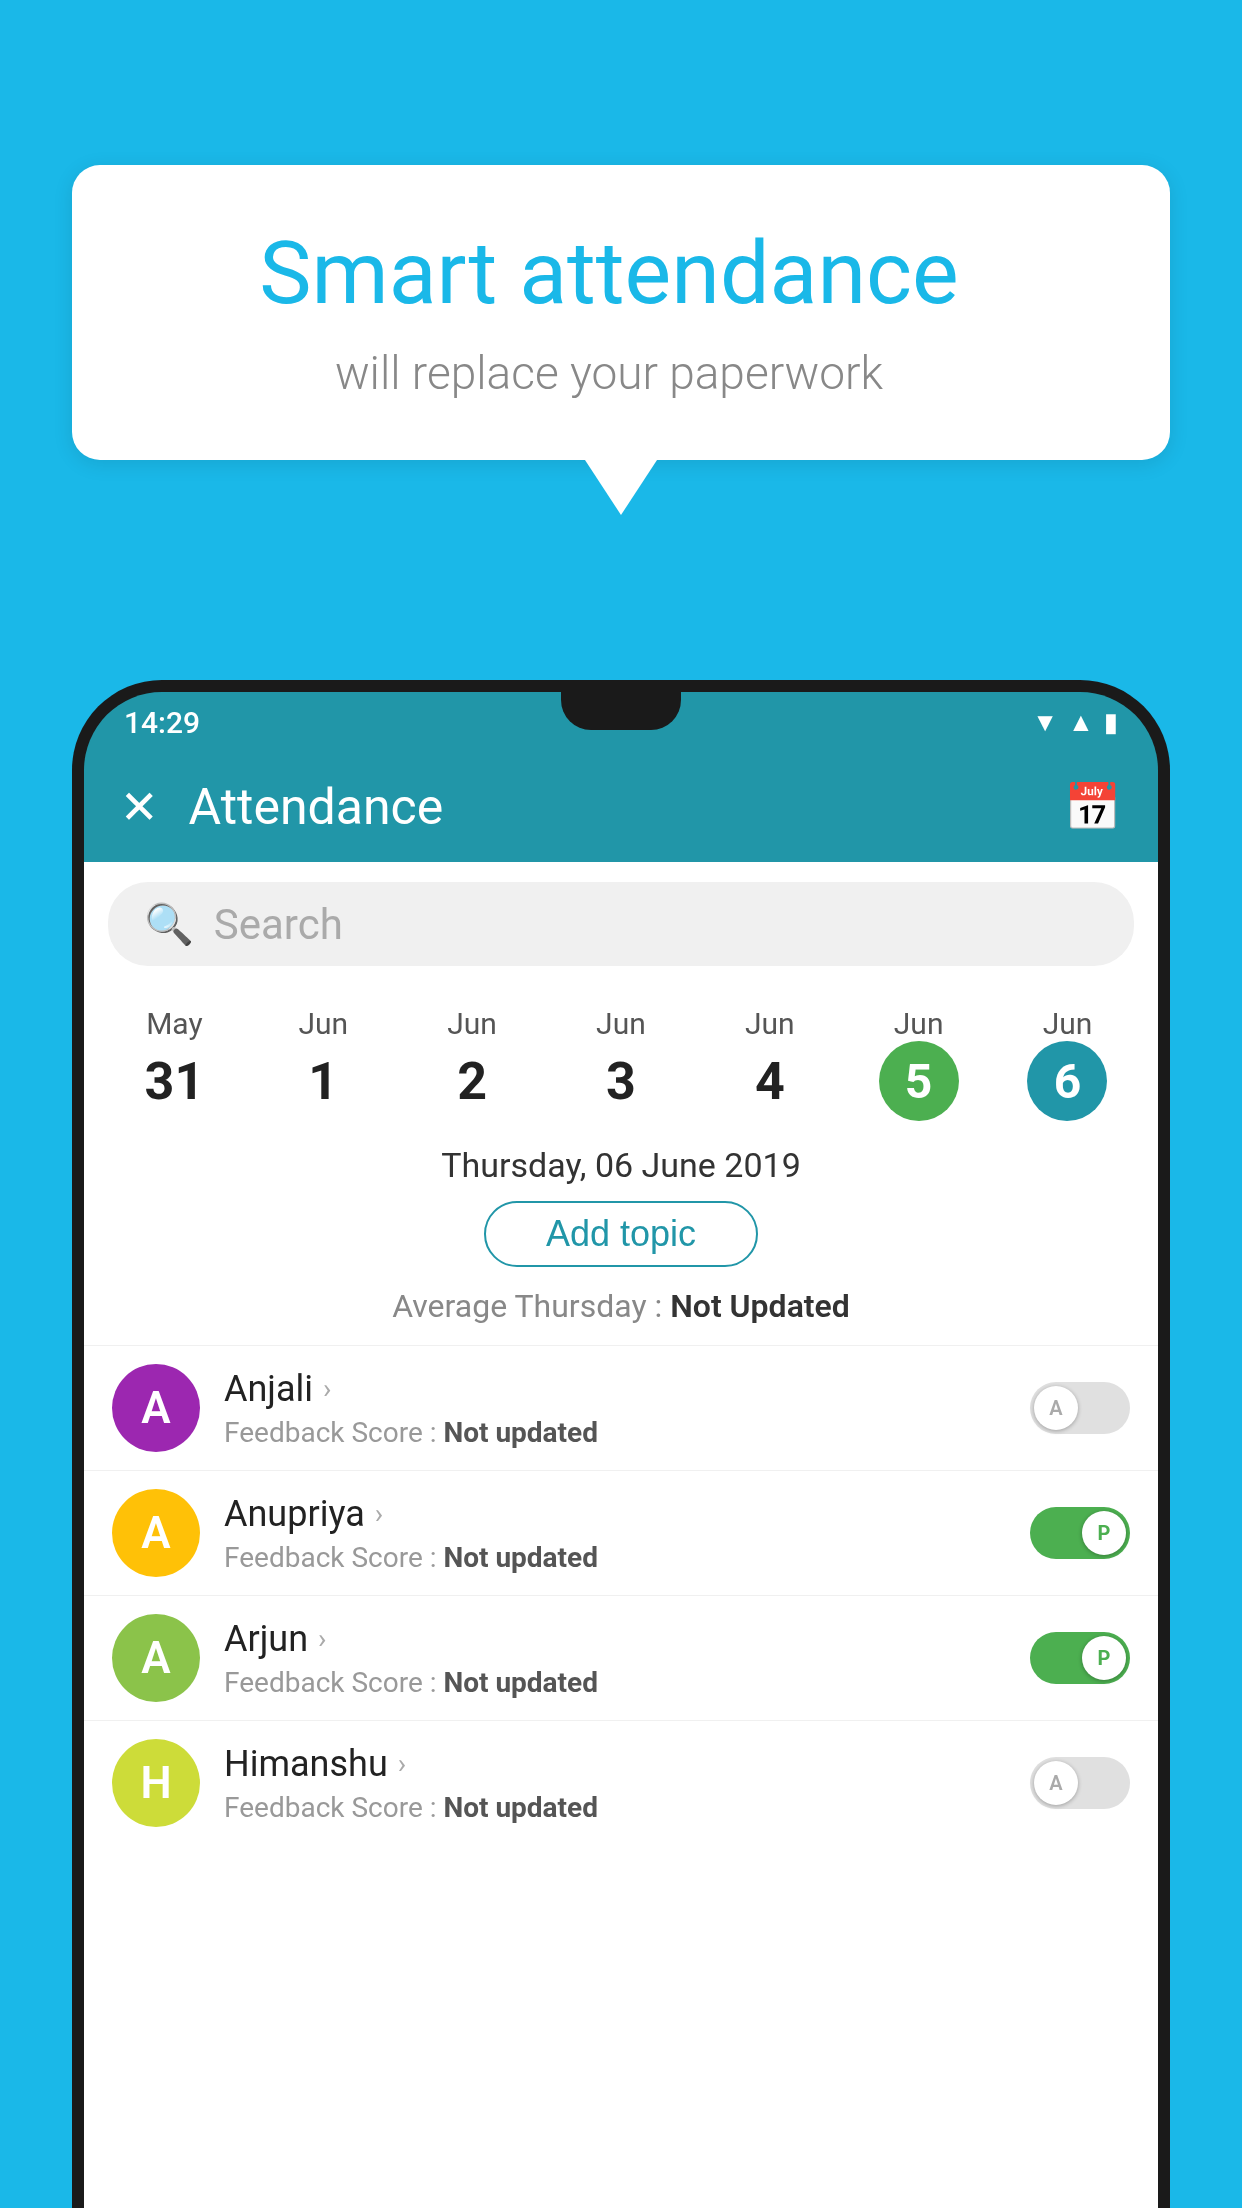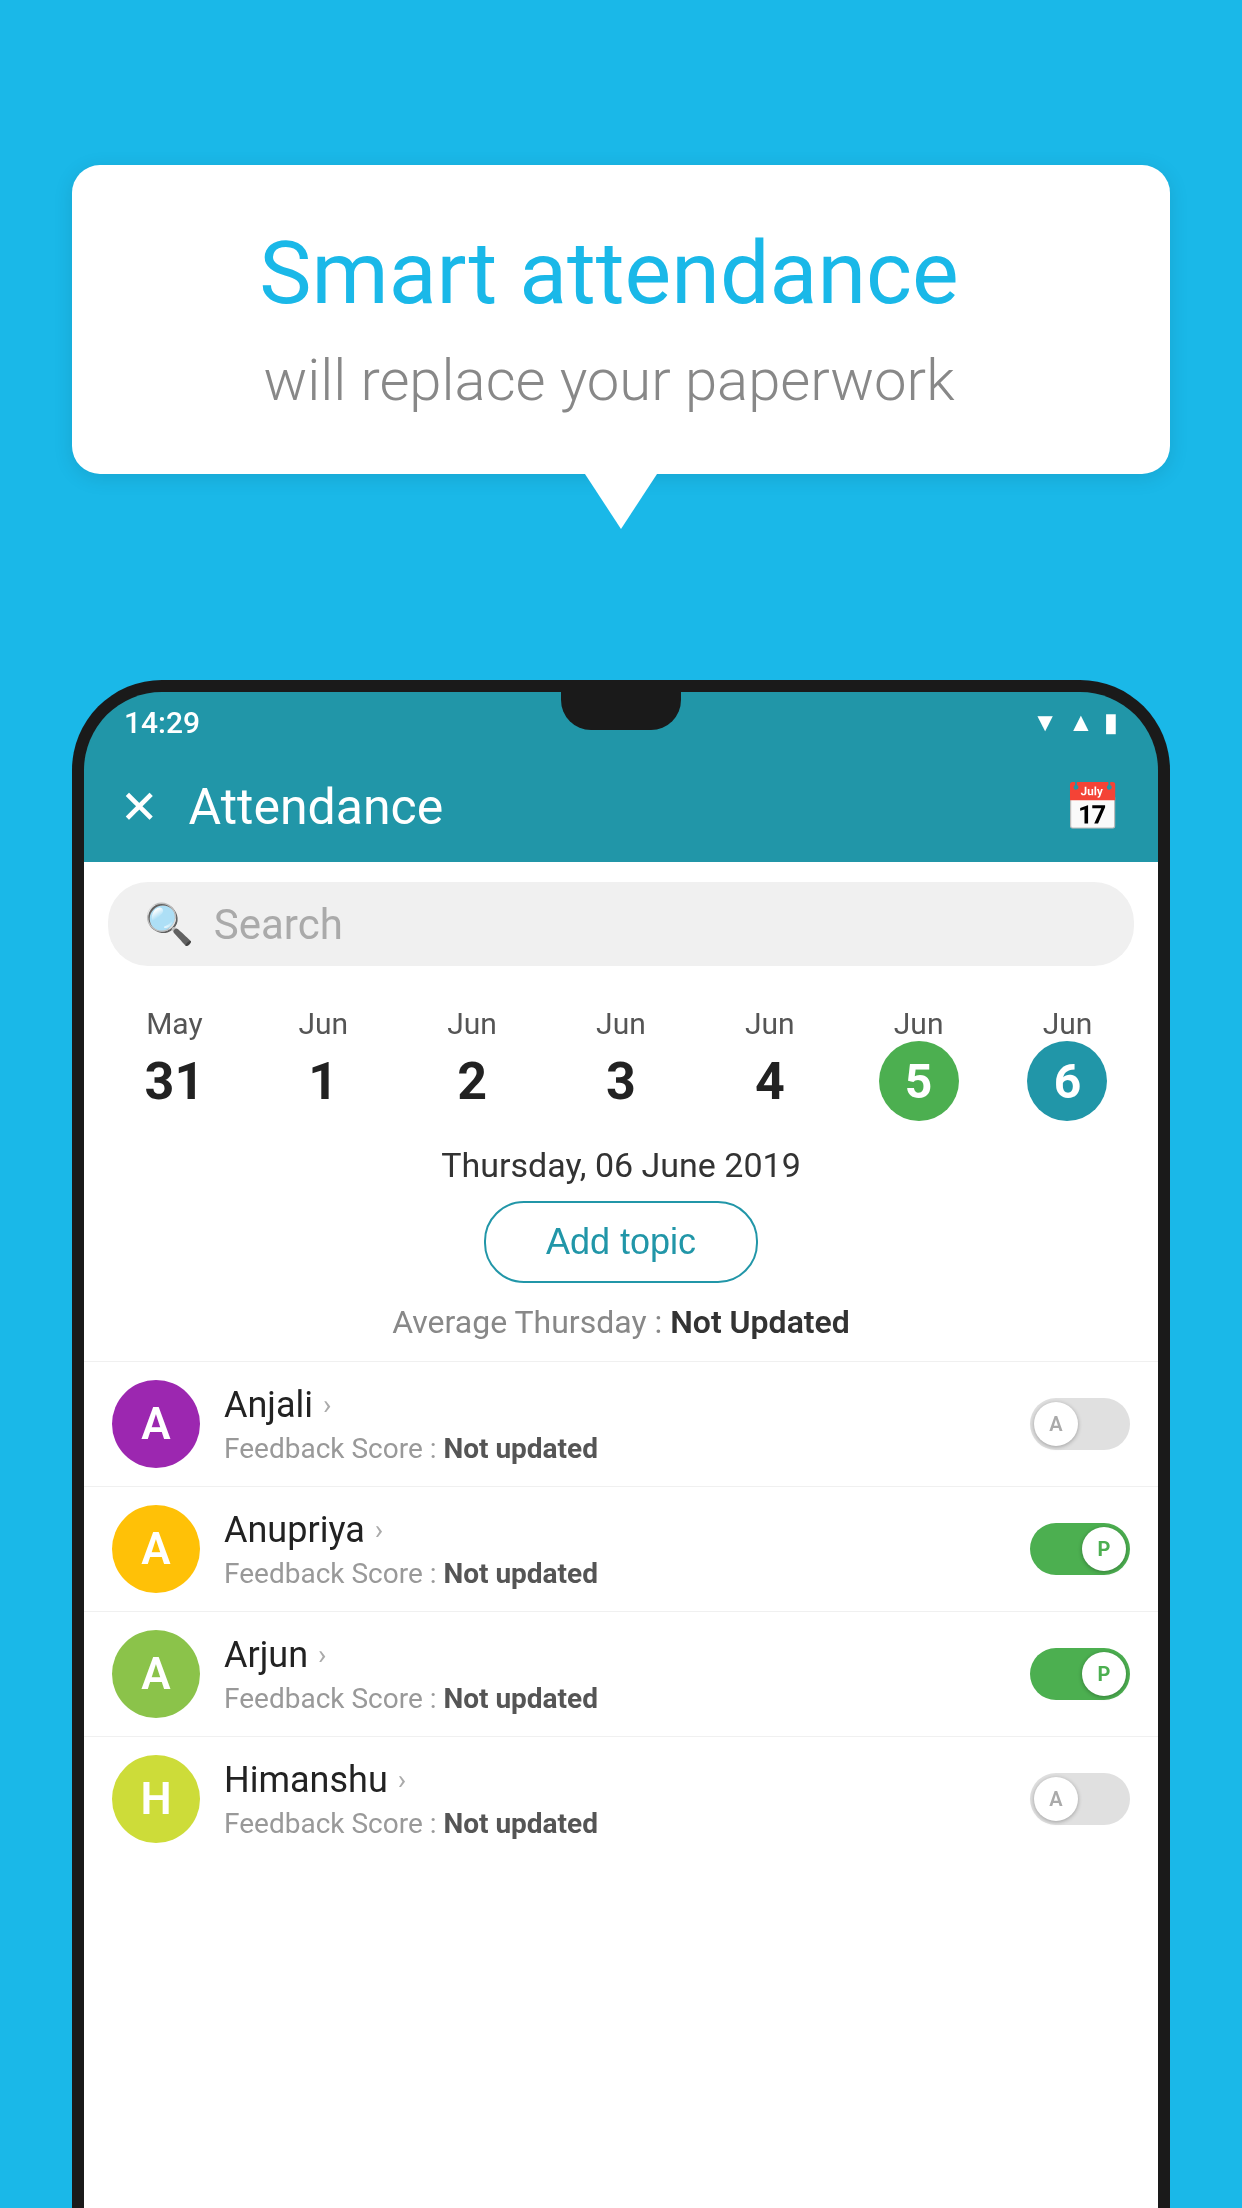--- a/index.html
+++ b/index.html
@@ -41,21 +41,21 @@
     .bubble-title {
       color: #1ab8e8;
       font-size: 88px;
       font-weight: 400;
       line-height: 1.1;
       margin-bottom: 24px;
     }
 
     .bubble-subtitle {
       color: #888;
-      font-size: 58px;
+      font-size: 46px;
       font-weight: 300;
     }
 
     
     .phone-frame {
       position: absolute;
       top: 680px;
       left: 72px;
       right: 72px;
       bottom: 0;
@@ -229,21 +229,21 @@
       margin: 24px 0 16px;
       font-weight: 400;
     }
 
     
     .add-topic-btn {
       display: block;
       margin: 0 auto 20px;
       border: 2.5px solid #2196a8;
       border-radius: 40px;
-      padding: 18px 60px;
+      padding: 10px 60px;
       color: #2196a8;
       font-size: 36px;
       background: white;
       width: fit-content;
       cursor: pointer;
     }
 
     
     .avg-feedback {
       text-align: center;

